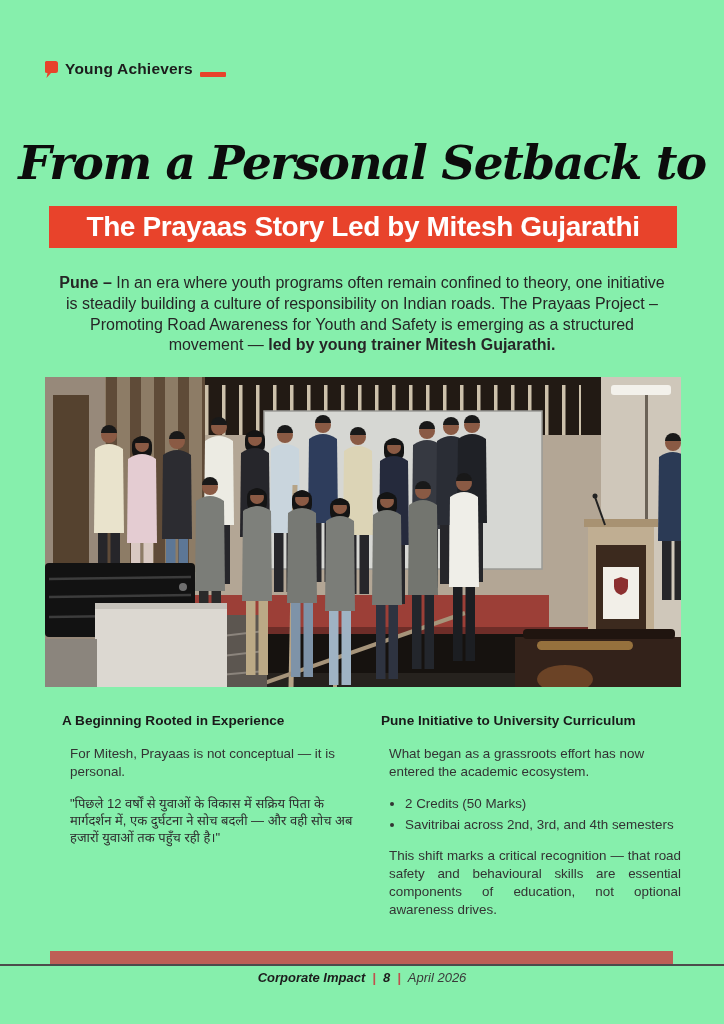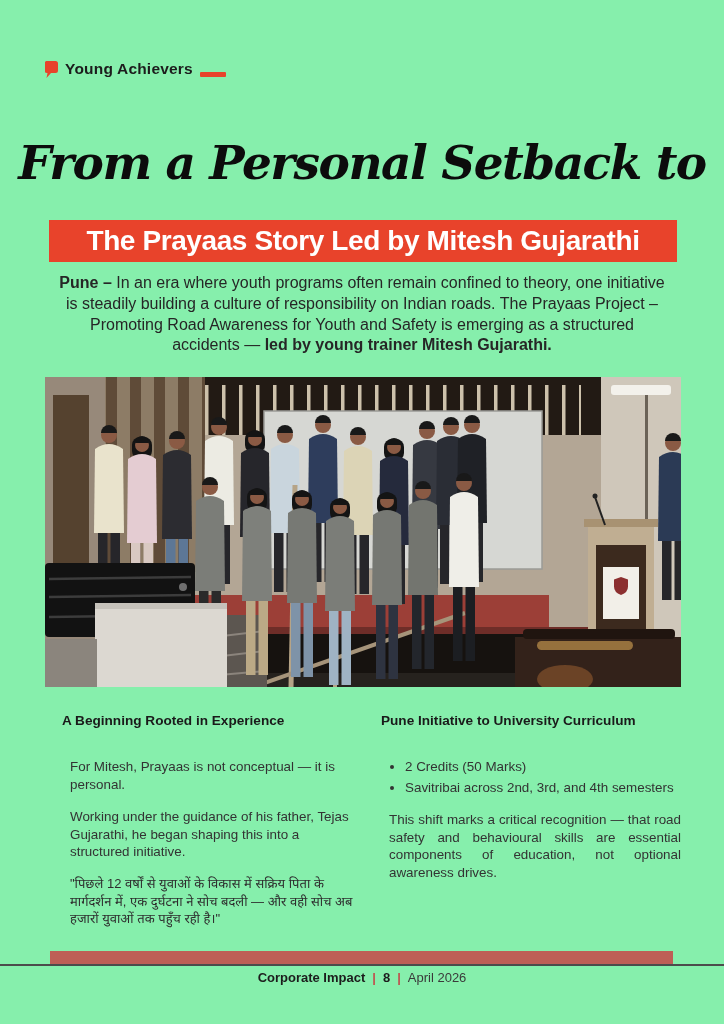--- a/index.html
+++ b/index.html
@@ -19,47 +19,47 @@
   .kicker-label{font-weight:bold;font-size:15.5px;color:#1c1c1c;letter-spacing:.2px;}
   .kicker-dash{width:26px;height:5px;background:var(--accent);margin-top:12px;border-radius:1px;}
   
   .title{
     position:absolute;top:94px;left:0;width:724px;text-align:center;
     font-family:"DejaVu Serif","Liberation Serif",serif;font-style:italic;font-weight:bold;
     font-size:47px;line-height:1.12;color:#0c0c0c;letter-spacing:-1.5px;margin-top:43px;
   }
   
   .banner{
-    position:absolute;top:220px;left:49px;width:628px;height:42px;background:var(--accent);
+    position:absolute;top:206px;left:49px;width:628px;height:42px;background:var(--accent);
     color:#fff;display:flex;align-items:center;justify-content:center;
     font-size:28px;font-weight:bold;letter-spacing:-.4px;
   }
   
   .intro{
     position:absolute;top:273px;left:58px;width:608px;text-align:center;
     font-size:16px;line-height:1.3;color:#262626;
   }
   .intro .b{font-weight:bold;}
   
   .photo{position:absolute;top:377px;left:45px;width:636px;height:310px;}
   .photo svg{display:block;}
   
   .columns{position:absolute;top:712px;left:62px;width:620px;display:flex;gap:19px;}
   .col{width:300px;font-size:13.4px;line-height:1.33;color:#333;}
-  .col h3{font-size:13.6px;color:#1a1a1a;margin:0 0 28px 0;font-weight:bold;}
+  .col h3{font-size:13.6px;color:#1a1a1a;margin:0 0 15px 0;font-weight:bold;}
   .col p{margin:0 0 14px 8px;}
   .justify{text-align:justify;}
   .italic{font-style:italic;}
   .col ul{margin:0 0 14px 0;padding-left:24px;}
   .col li{margin:0 0 3px 0;}
   .quote{font-size:13px;color:#2e2e2e;}
   
   .footer-bar{position:absolute;top:951px;left:50px;width:623px;height:13px;background:var(--footerbar);}
   .footer-rule{position:absolute;top:964px;left:0;width:724px;height:2px;background:#4c4c4c;}
-  .footer-text{position:absolute;top:970px;left:0;width:724px;text-align:center;font-size:13px;color:#3a3a3a;}
+  .footer-text{position:absolute;top:970px;left:0;width:724px;text-align:center;font-size:13px;color:#3a3a3a;font-style:italic;}
   .footer-text .bold{font-weight:bold;color:#1c1c1c;}
   .footer-text .sep{color:var(--sep);margin:0 7px;font-weight:bold;}
 </style>
 </head>
 <body>
 
 <div class="page">
 
   <div class="kicker">
     <span class="kicker-icon">
@@ -73,21 +73,21 @@
 
   <div class="title">
     <span>From a Personal Setback to</span><br>
   </div>
 
   <div class="banner">
     <span>The Prayaas Story Led by Mitesh Gujarathi</span>
   </div>
 
   <div class="intro">
-    <span class="b">Pune –</span><span> In an era where youth programs often remain confined to theory, one initiative is steadily building a culture of responsibility on Indian roads. The Prayaas Project – Promoting Road Awareness for Youth and Safety is emerging as a structured accidents — </span><span class="b">led by young trainer Mitesh Gujarathi.</span>
+    <span class="b">Pune –</span><span> In an era where youth programs often remain confined to theory, one initiative is steadily building a culture of responsibility on Indian roads. The Prayaas Project – Promoting Road Awareness for Youth and Safety is emerging as a structured movement — </span><span class="b">led by young trainer Mitesh Gujarathi.</span>
   </div>
 
   <div class="photo">
     <svg width="636" height="310" viewBox="0 0 636 310">
       <defs>
         <pattern id="slats" width="17" height="52" patternUnits="userSpaceOnUse">
           <rect width="17" height="52" fill="#221a14"></rect>
           <rect x="7" width="3.5" height="52" fill="#cdc1ab"></rect>
         </pattern>
         <pattern id="lwall" width="24" height="40" patternUnits="userSpaceOnUse">
@@ -207,25 +207,25 @@
         <rect x="492" y="264" width="96" height="9" rx="4.5" fill="#96713d"></rect>
         <ellipse cx="520" cy="302" rx="28" ry="14" fill="#6b4326"></ellipse>
       </g>
     </svg>
   </div>
 
   <div class="columns">
     <div class="col">
       <h3>A Beginning Rooted in Experience</h3>
       <p>For Mitesh, Prayaas is not conceptual — it is personal.</p>
-      <p>Working under the guidance of his father, Tejas Gujarathi, he began shaping this into a structured initiative.</p>
       <p class="quote">"पिछले 12 वर्षों से युवाओं के विकास में सक्रिय पिता के मार्गदर्शन में, एक दुर्घटना ने सोच बदली — और वही सोच अब हजारों युवाओं तक पहुँच रही है।"</p>
     </div>
     <div class="col">
       <h3>Pune Initiative to University Curriculum</h3>
+      <p>What began as a grassroots effort has now entered the academic ecosystem.</p>
       <ul>
         <li>2 Credits (50 Marks)</li>
         <li>Savitribai across 2nd, 3rd, and 4th semesters</li>
       </ul>
       <p class="justify">This shift marks a critical recognition — that road safety and behavioural skills are essential components of education, not optional awareness drives.</p>
     </div>
   </div>
 
   <div class="footer-bar"></div>
   <div class="footer-rule"></div>

